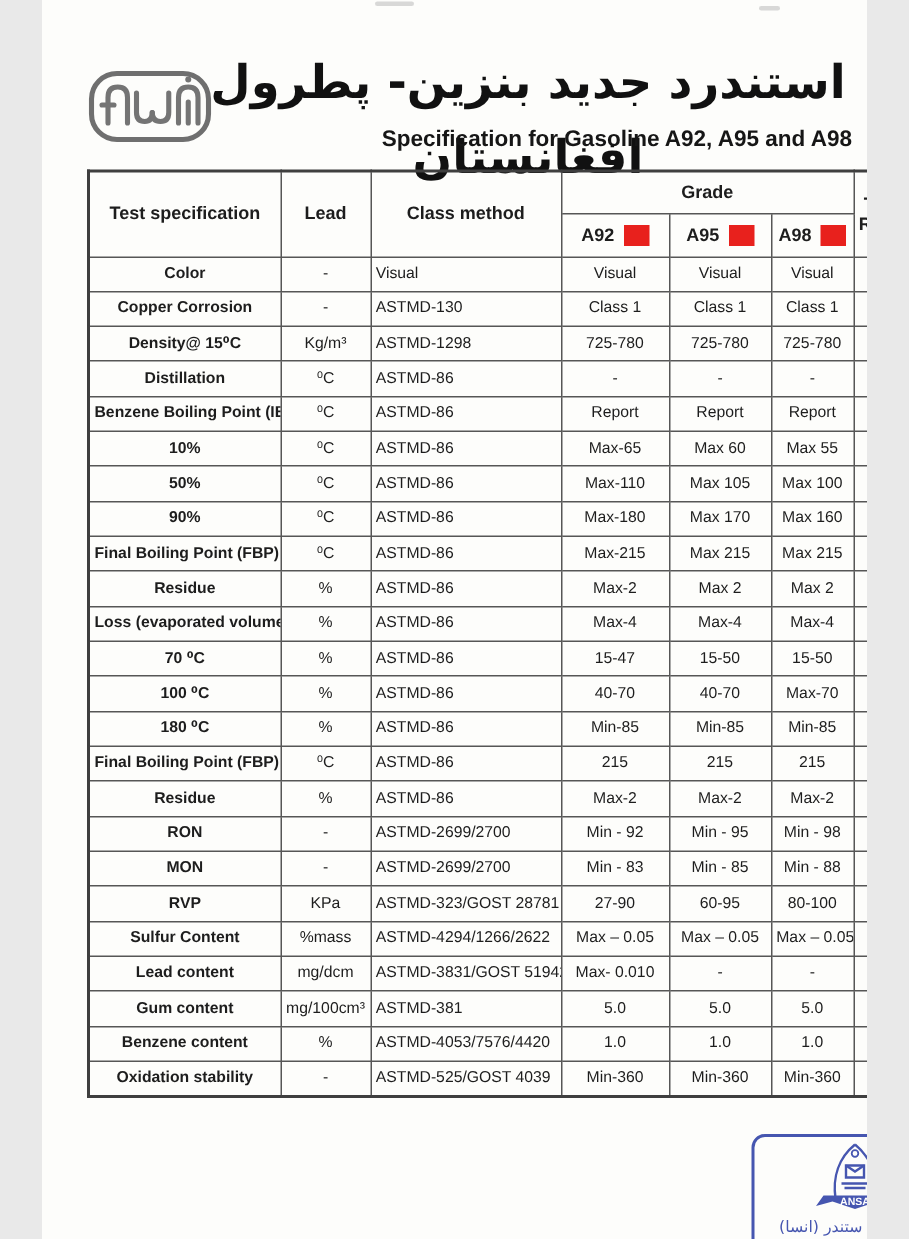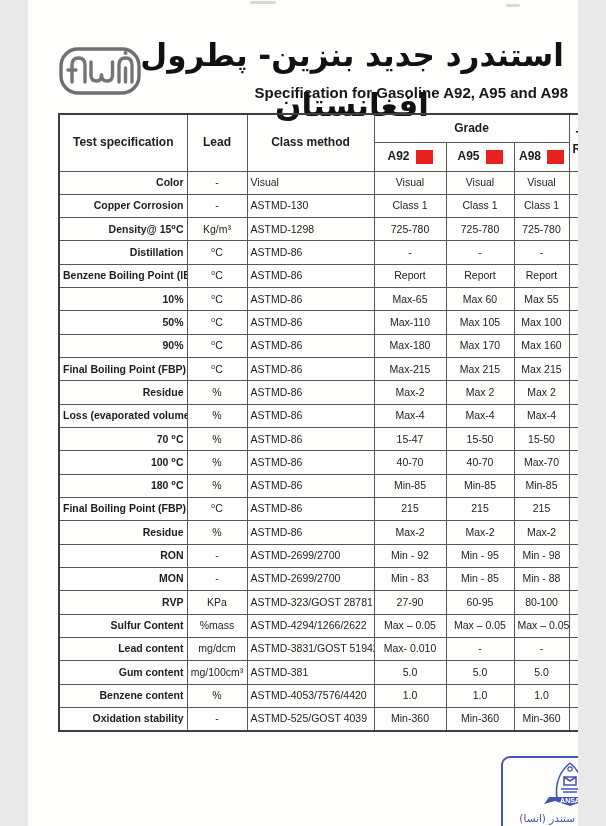--- a/index.html
+++ b/index.html
@@ -30,21 +30,21 @@
   table.spec th,table.spec td{
     border:1px solid #565656;box-sizing:border-box;
     font-size:10.5px;line-height:1.1;overflow:hidden;white-space:nowrap;
     padding:0 3px;vertical-align:middle;
   }
   table.spec thead th{font-size:12px;font-weight:700;text-align:center;}
   th.h-grade{height:28px;}
   tr.grades-row th{height:29px;}
   .grade-label{font-weight:700;font-size:12px;vertical-align:middle;text-align:center;}
   .redsq{display:inline-block;width:17px;height:14px;margin-left:6px;vertical-align:middle;background:#e8211d;}
-  td.c-spec{font-weight:700;text-align:right;padding-left:5px;}
+  td.c-spec{font-weight:700;text-align:center;padding-left:5px;}
   td.c-unit{text-align:center;}
   td.c-method{text-align:left;padding-left:6px;}
   td.c-val{text-align:center;}
   tbody tr{height:23.33px;}
   
   .stamp{
     position:absolute;left:473px;top:756px;width:150px;height:84px;
     border:2.5px solid #4656b0;border-radius:9px;
     display:flex;flex-direction:column;align-items:flex-start;
     padding:3px 0 0 0;box-sizing:border-box;

